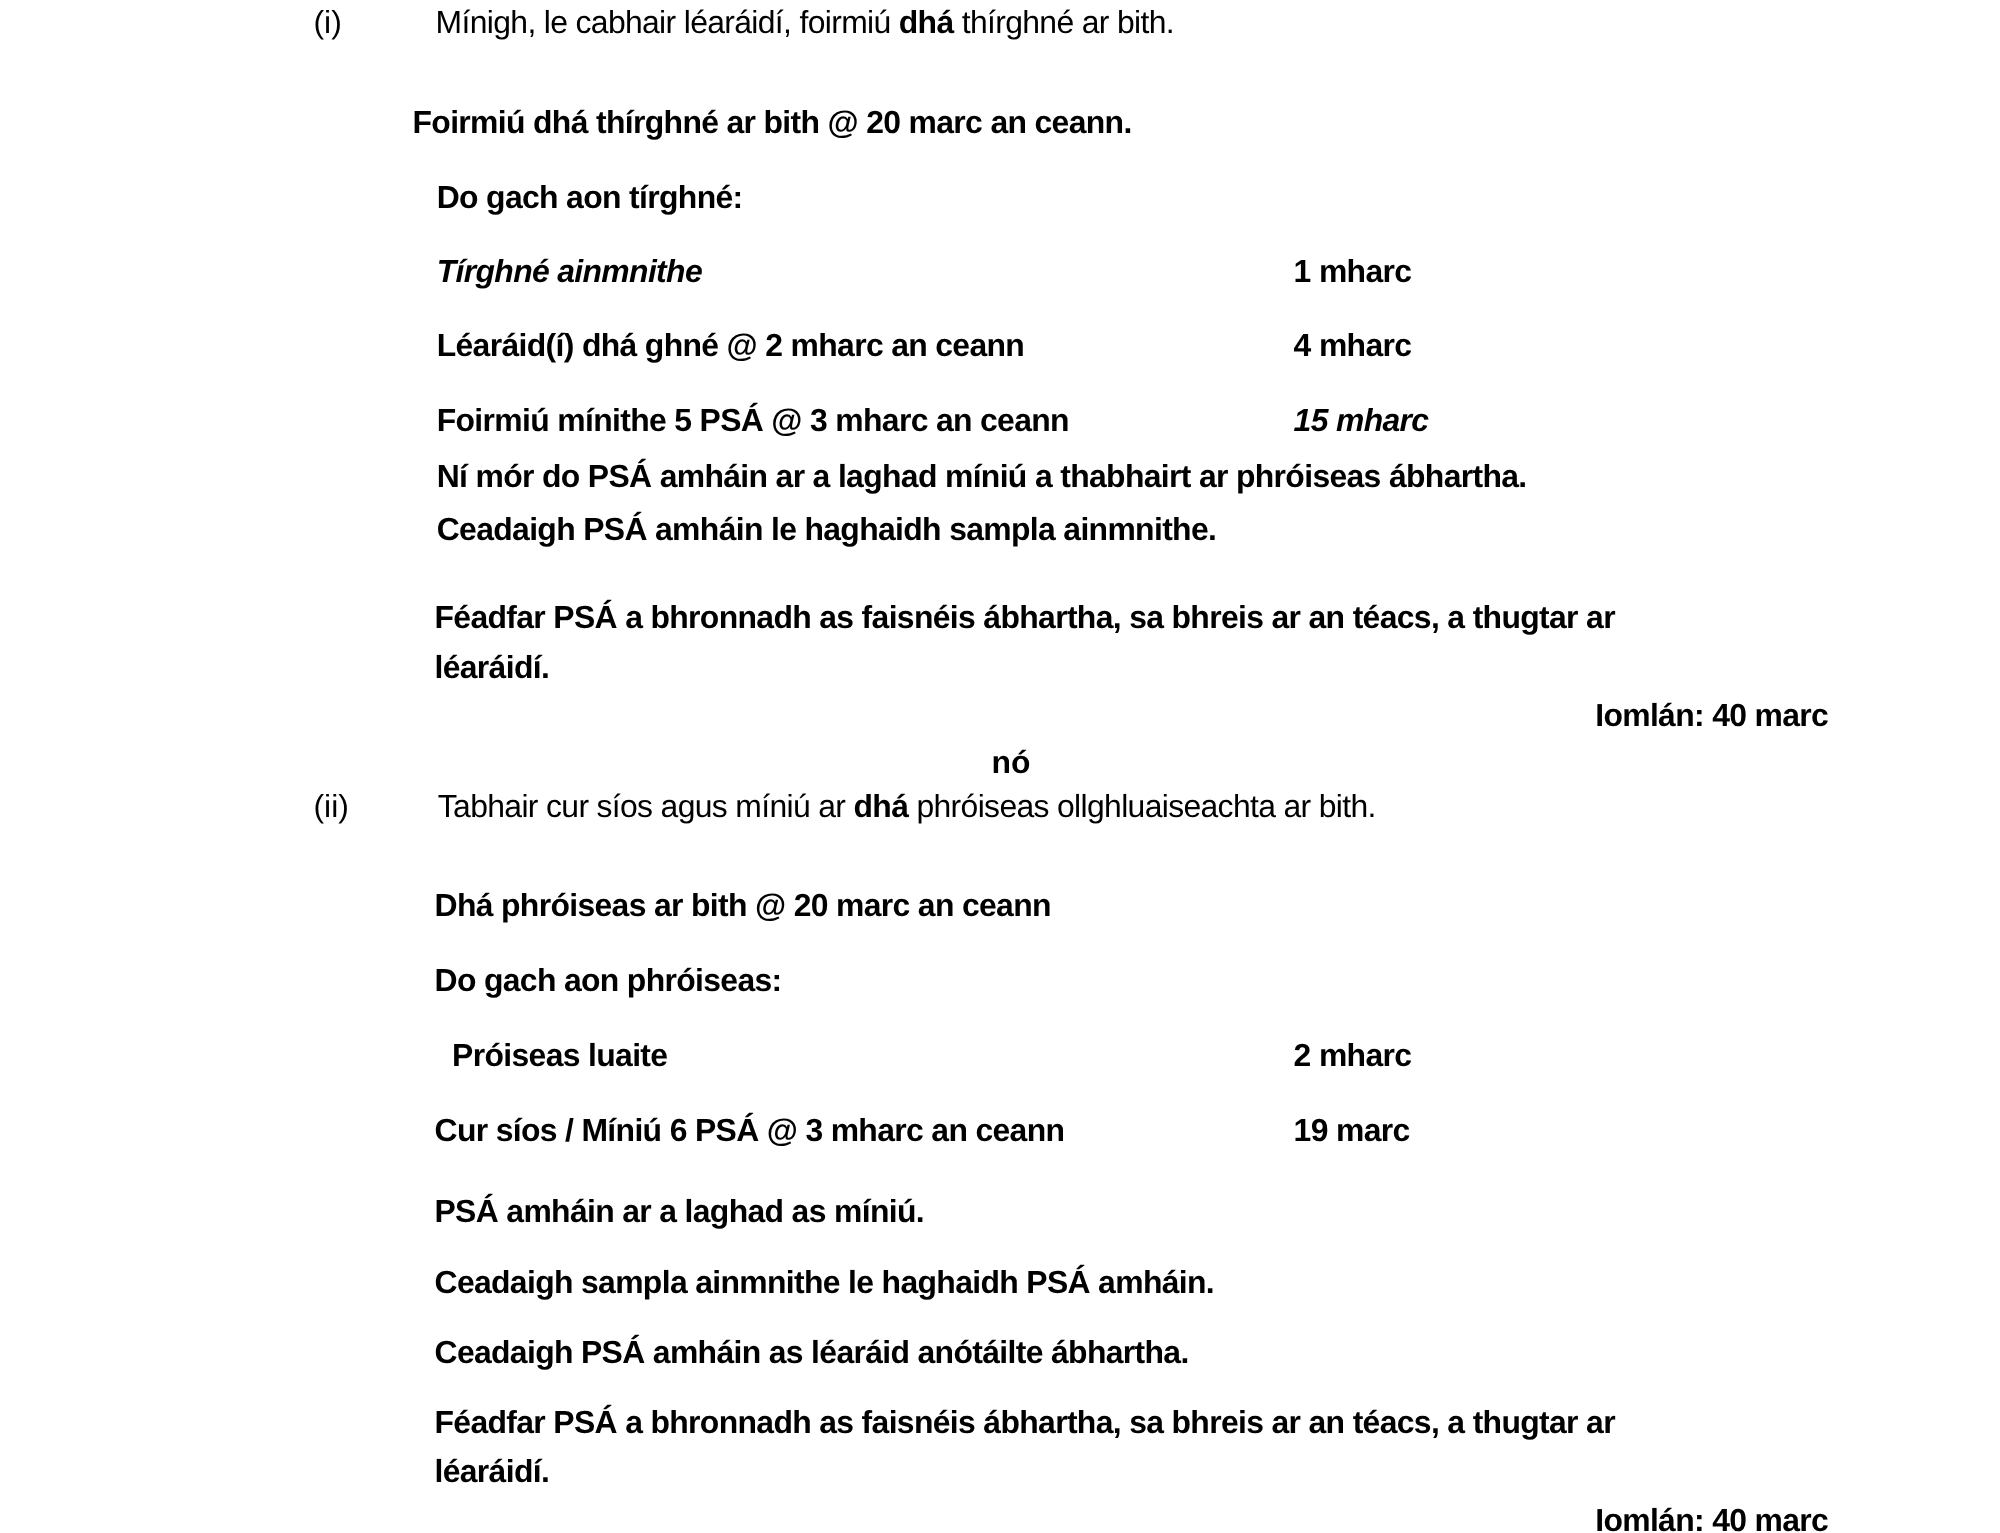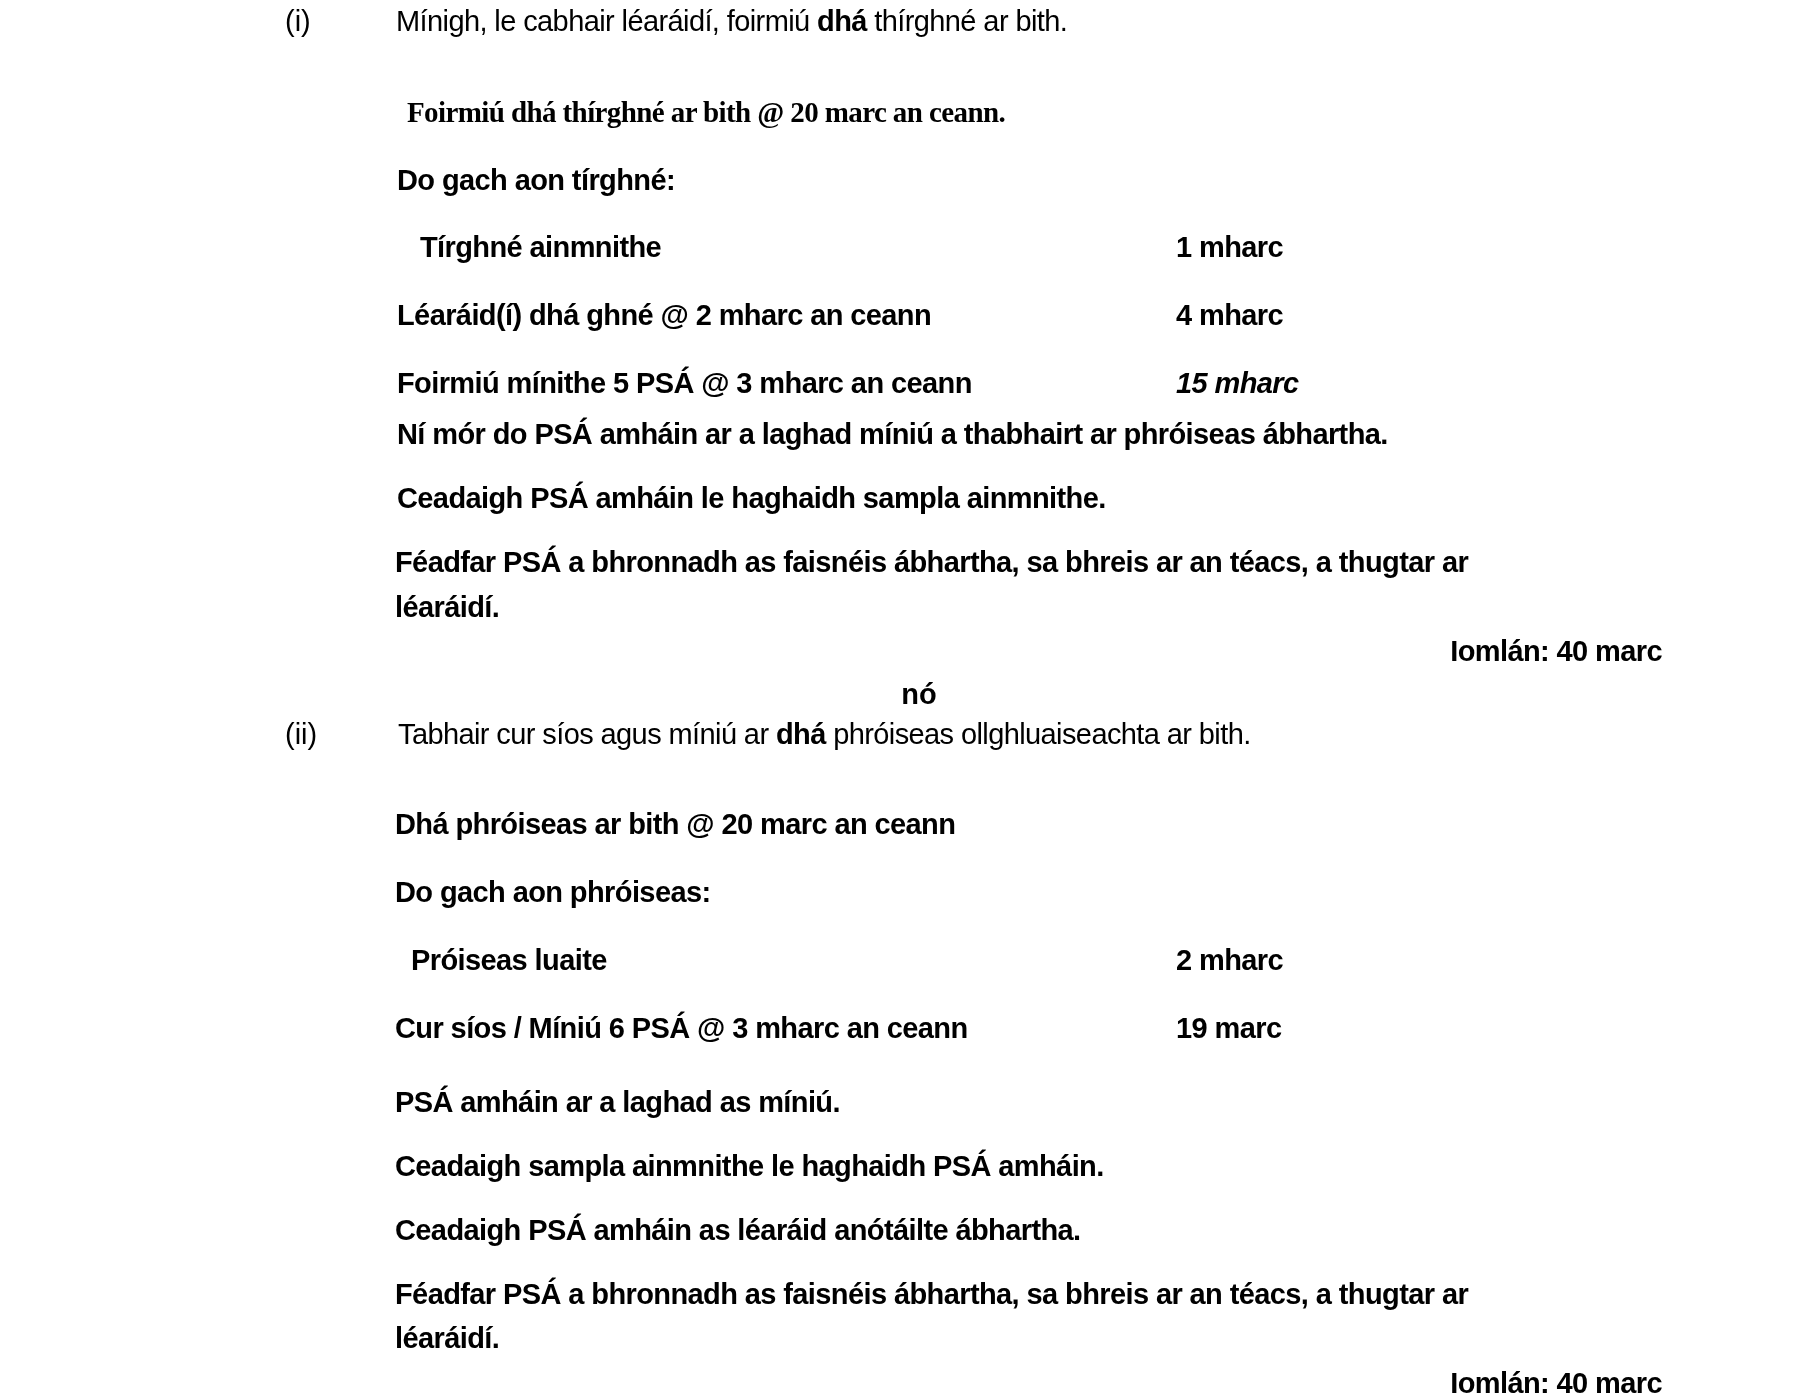--- a/index.html
+++ b/index.html
@@ -15,36 +15,36 @@
 </style>
 </head>
 <body>
 
 <div>
   <div class="label" style="left:285px; top:3px;">(i)</div>
   <div class="line" style="left:396px; top:3px;">
     <span class="n">Mínigh, le cabhair léaráidí, foirmiú </span><span class="b">dhá</span><span class="n"> thírghné ar bith.</span>
   </div>
 
-  <div class="line b" style="left:407px; top:94px;font-family:Liberation Serif, serif;">Foirmiú dhá thírghné ar bith @ 20 marc an ceann.</div>
+  <div class="line b" style="left:375px; top:94px;">Foirmiú dhá thírghné ar bith @ 20 marc an ceann.</div>
   <div class="line b" style="left:397px; top:162px;">Do gach aon tírghné:</div>
 
   <div>
-    <div class="line b" style="left:420px; top:229px;">Tírghné ainmnithe</div>
+    <div class="line b" style="left:397px; top:229px;font-style:italic;">Tírghné ainmnithe</div>
     <div class="marks" style="top:229px;">1 mharc</div>
 
     <div class="line b" style="left:397px; top:297px;">Léaráid(í) dhá ghné @ 2 mharc an ceann</div>
     <div class="marks" style="top:297px;">4 mharc</div>
 
     <div class="line b" style="left:397px; top:365px;">Foirmiú mínithe 5 PSÁ @ 3 mharc an ceann</div>
     <div class="marks" style="top:365px;font-style:italic;">15 mharc</div>
   </div>
 
   <div class="line b" style="left:397px; top:416px;">Ní mór do PSÁ amháin ar a laghad míniú a thabhairt ar phróiseas ábhartha.</div>
-  <div class="line b" style="left:397px; top:480px;text-align:right;">Ceadaigh PSÁ amháin le haghaidh sampla ainmnithe.</div>
+  <div class="line b" style="left:397px; top:464px;text-align:right;">Ceadaigh PSÁ amháin le haghaidh sampla ainmnithe.</div>
   <div class="line b" style="left:395px; top:544px;">Féadfar PSÁ a bhronnadh as faisnéis ábhartha, sa bhreis ar an téacs, a thugtar ar</div>
   <div class="line b" style="left:395px; top:589px;">léaráidí.</div>
 
   <div class="total" style="top:633px;">Iomlán: 40 marc</div>
 </div>
 
 <div class="or" style="top:676px;">nó</div>
 
 <div>
   <div class="label" style="left:285px; top:716px;">(ii)</div>

